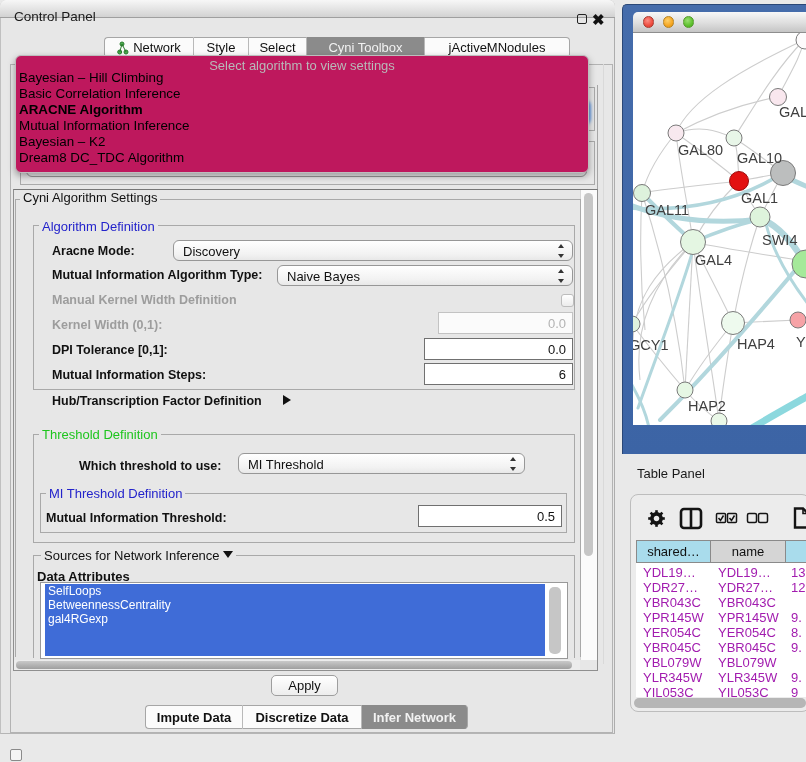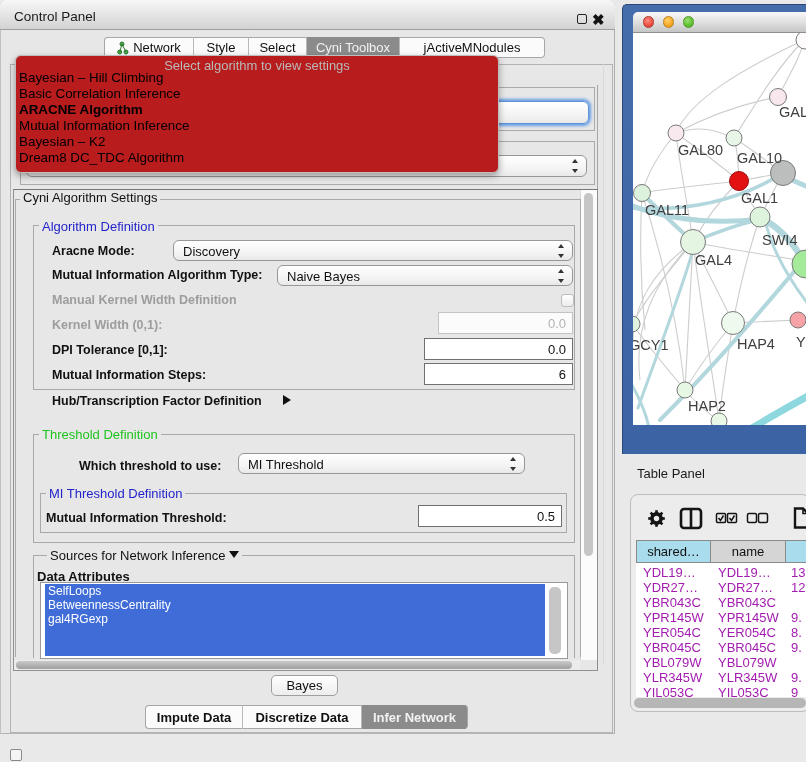--- a/index.html
+++ b/index.html
@@ -3,21 +3,21 @@
 <meta charset="utf-8">
 <style>
 * { margin:0; padding:0; box-sizing:border-box; }
 html,body { width:806px; height:762px; overflow:hidden; }
 body { background:#e9e9e9; font-family:"Liberation Sans", sans-serif; position:relative; }
 .abs { position:absolute; }
 
 #cpwin { left:0; top:0; width:615px; height:734px; background:#e7e7e7;
   border-right:1px solid #adadad; border-bottom:1px solid #b5b5b5;
   border-left:1px solid #c0c0c0; border-radius:6px 6px 0 0; }
-#cptitle { left:0; top:0; width:615px; height:30px;
+#cptitle { left:0; top:0; width:615px; height:18px;
   background:linear-gradient(#f7f7f7,#e3e3e3 55%,#d2d2d2);
   border-bottom:1px solid #9f9f9f; border-radius:6px 6px 0 0; }
 #cptitle .t { position:absolute; left:14px; top:9px; font-size:13.5px; color:#1a1a1a; }
 #icoFloat { left:577px; top:14px; width:10px; height:10px; border:1.6px solid #222; border-radius:2px; }
 #icoClose { left:592px; top:11px; font-size:15px; font-weight:bold; color:#111; }
 
 #outerp { left:10px; top:64px; width:603px; height:669px; border:1px solid #b3b3b3; background:#e7e7e7; }
 
 .tabs { display:flex; font-size:13px; color:#111; }
 .tabs .tab { background:#fbfbfb; border-top:1px solid #a6a6a6; border-bottom:1px solid #a6a6a6;
@@ -43,21 +43,21 @@
 .lbl { position:absolute; font-size:12.5px; font-weight:bold; color:#111; white-space:nowrap; }
 .lbl.dis { color:#9d9d9d; }
 .tf { position:absolute; background:#fff; border:1px solid #707070; font-size:13px; color:#111; text-align:right; padding:3px 6px 0 0; }
 .tf.dis { background:#fbfbfb; border-color:#c3c3c3; color:#b3b3b3; }
 
 #attrlist { left:40px; top:582px; width:528px; height:77px; border:1px solid #999; background:#fff; }
 #attrsel { left:45px; top:584px; width:500px; height:72px; background:#3f6cd7; }
 #attrsel div { color:#fff; font-size:12px; line-height:14.2px; padding-left:3px; }
 .vthumb { position:absolute; background:#c6c6c6; border-radius:5px; }
 
-#popup { left:15px; top:55px; width:484px; height:118px; background:#b91c1c;
+#popup { left:15px; top:55px; width:574px; height:118px; background:#be185d;
   border:1px solid #bdbdbd; border-radius:6px; box-shadow:0 3px 7px rgba(0,0,0,0.35); z-index:30; }
 #popup .hint { text-align:center; color:#b9b9b9; font-size:13px; padding-top:2px; height:14px; }
 #popup .it { font-size:13.4px; color:#000; height:16px; line-height:16px; padding-left:3px; white-space:nowrap; }
 
 #applyBtn { left:271px; top:675px; width:67px; height:21px; border:1px solid #9e9e9e; border-radius:5px;
   background:linear-gradient(#ffffff,#ededed); font-size:13px; color:#111; text-align:center; line-height:19px; }
 
 #netwin { left:622px; top:4px; width:184px; height:450px; background:linear-gradient(#456cab,#3c64a5);
   border-top:1px solid #2a4777; border-left:1px solid #2a4777; border-radius:5px 0 0 0; }
 #nettitle { left:633px; top:12px; width:173px; height:21px;
@@ -132,42 +132,42 @@
 <div class="abs combo" style="left:238px;top:453px;width:287px;height:21px;">
     <span class="cv">MI Threshold</span>
     <span class="stepper"></span>
   </div>
 <div class="fs" style="left:40px;top:493px;width:527px;height:40px;"></div>
 <div class="leg blue" style="left:46px;top:486px;">MI Threshold Definition</div>
 <div class="lbl" style="left:46px;top:511px;">Mutual Information Threshold:</div>
 <div class="tf" style="left:418px;top:505px;width:144px;height:22px;">0.5</div>
 
 <div class="fs" style="left:33px;top:555px;width:542px;height:103px;border-bottom:none;"></div>
-<div class="leg" style="left:47px;top:548px;text-align:right;">Sources for Network Inference <span style="display:inline-block;width:0;height:0;border-top:7px solid #111;border-left:5.5px solid transparent;border-right:5.5px solid transparent;vertical-align:2px;"></span></div>
+<div class="leg" style="left:41px;top:548px;text-align:right;">Sources for Network Inference <span style="display:inline-block;width:0;height:0;border-top:7px solid #111;border-left:5.5px solid transparent;border-right:5.5px solid transparent;vertical-align:2px;"></span></div>
 <div class="lbl" style="left:37px;top:569px;font-size:13px;">Data Attributes</div>
 <div id="attrlist" class="abs"></div>
 <div id="attrsel" class="abs">
     <div>SelfLoops</div>
     <div>BetweennessCentrality</div>
     <div>gal4RGexp</div>
   </div>
 <div class="abs vthumb" style="left:549px;top:587px;width:12px;height:67px;"></div>
 
-<div id="applyBtn" class="abs">Bayes</div>
+<div id="applyBtn" class="abs">Apply</div>
 
 <div id="toptabs" class="abs tabs">
   <div class="tab first" style="width:90px;"><svg width="12" height="14" viewBox="0 0 12 14" style="margin-right:4px;">
         <circle cx="5" cy="3" r="2" fill="#4caf50" stroke="#2a7b2d"></circle>
         <circle cx="2.7" cy="11" r="2" fill="#4caf50" stroke="#2a7b2d"></circle>
         <circle cx="9" cy="11" r="2" fill="#4caf50" stroke="#2a7b2d"></circle>
         <path d="M5 3 L2.7 11 M5 3 L9 11" stroke="#2a7b2d" fill="none"></path>
       </svg>Network</div>
   <div class="tab" style="width:55px;">Style</div>
   <div class="tab" style="width:58px;">Select</div>
-  <div class="tab sel" style="width:93px;">Cyni Toolbox</div>
+  <div class="tab sel" style="width:118px;">Cyni Toolbox</div>
   <div class="tab last" style="width:145px;">jActiveMNodules</div>
 </div>
 <div id="bottabs" class="abs tabs">
   <div class="tab first" style="width:98px;">Impute Data</div>
   <div class="tab" style="width:119px;">Discretize Data</div>
   <div class="tab sel last" style="width:106px;">Infer Network</div>
 </div>
 
 <div id="popup" class="abs">
   <div class="hint">Select algorithm to view settings</div>

